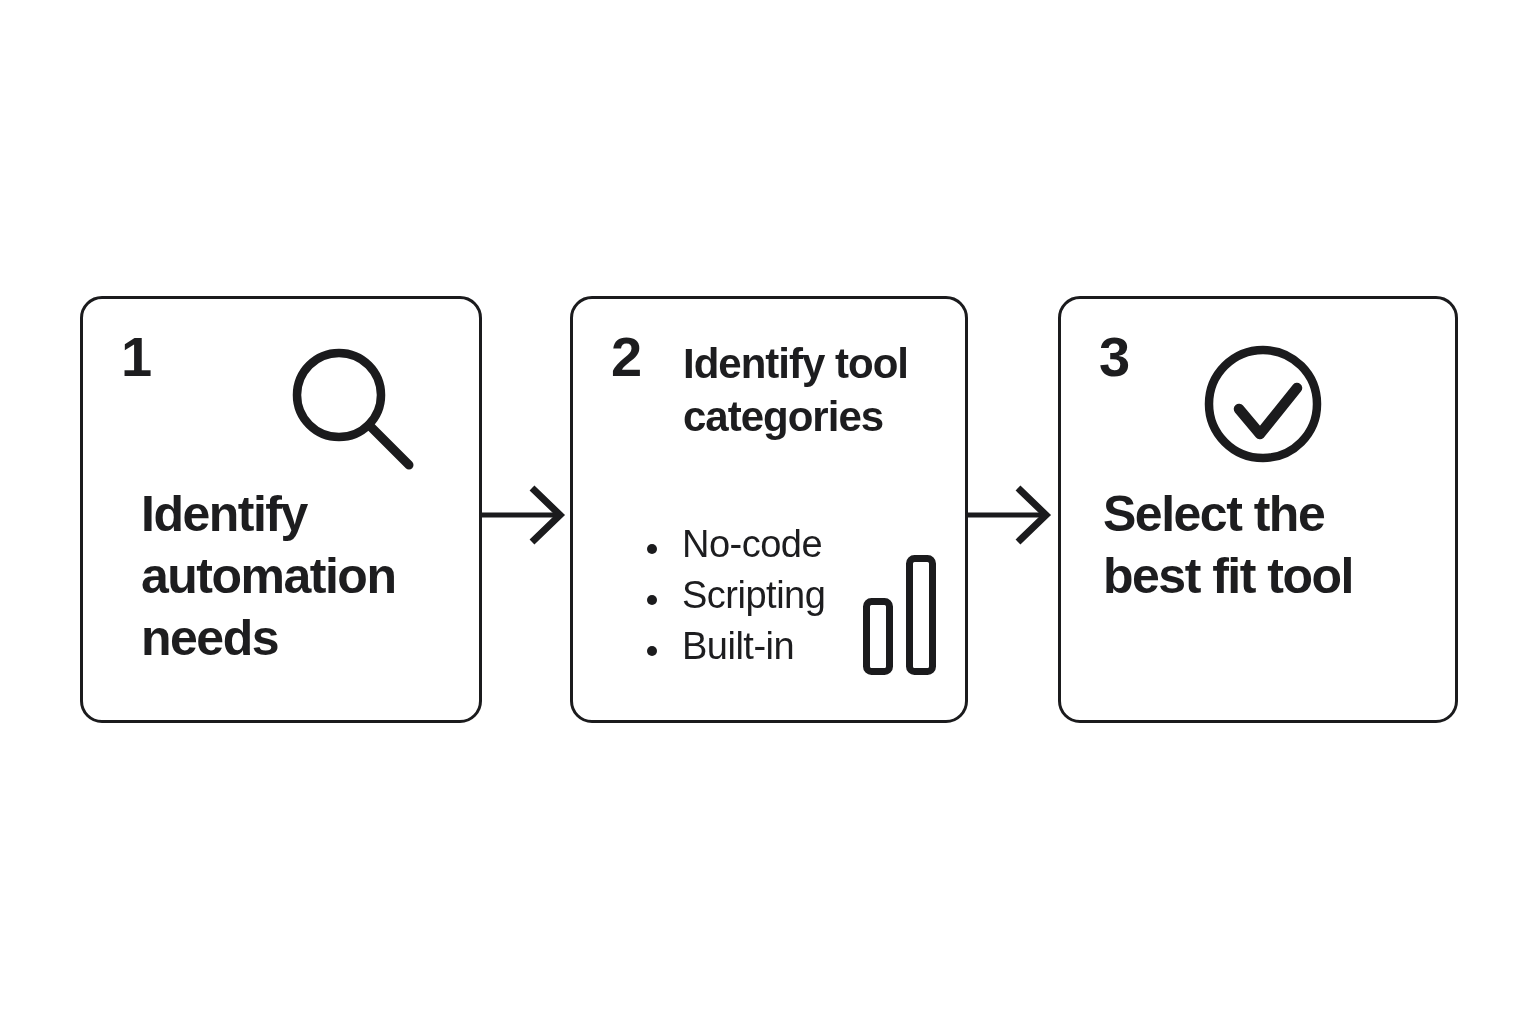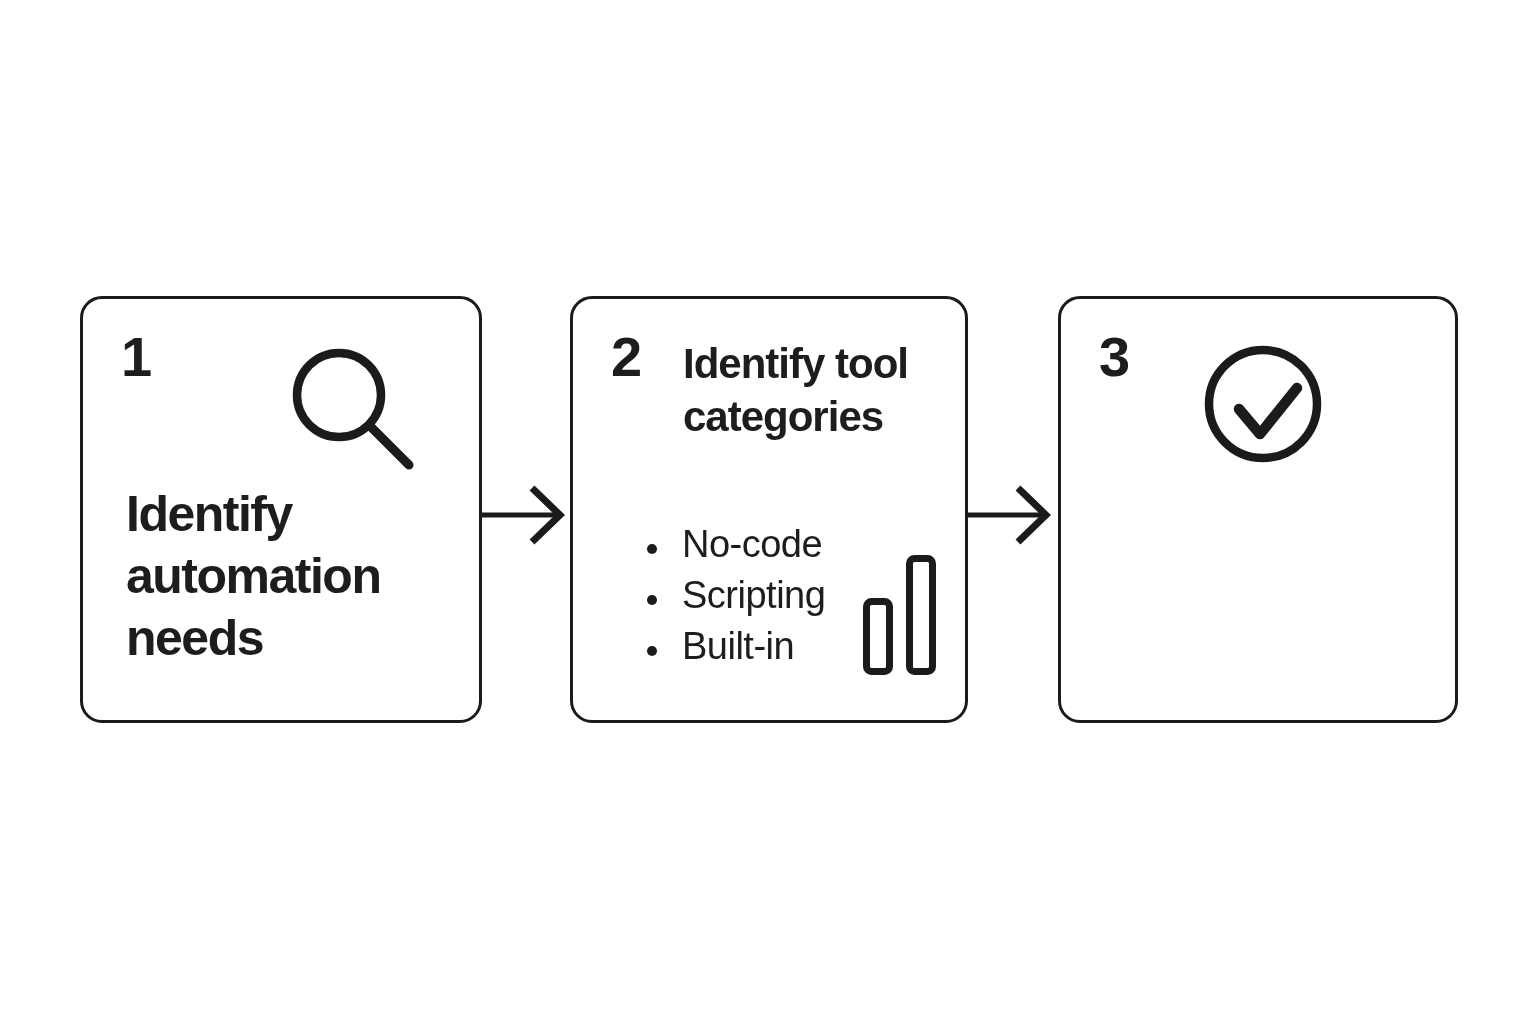--- a/index.html
+++ b/index.html
@@ -33,21 +33,21 @@
     position: absolute;
     top: 30px;
     left: 38px;
     font-size: 56px;
     font-weight: 700;
     line-height: 1;
     letter-spacing: -1px;
   }
   .step-title {
     position: absolute;
-    left: 43px;
+    left: 58px;
     top: 184px;
     width: 310px;
     font-size: 50px;
     font-weight: 700;
     line-height: 62px;
     letter-spacing: -1.5px;
   }
   .card-3 .step-title { left: 42px; width: 330px; }
 
   .card-2 .step-heading {
@@ -146,15 +146,16 @@
     <line x1="0" y1="40" x2="74" y2="40" stroke="#1b1b1d" stroke-width="5"></line>
     <polyline points="50,13 78,40 50,67" fill="none" stroke="#1b1b1d" stroke-width="7" stroke-linejoin="miter"></polyline>
   </svg>
 
   <div class="card card-3">
     <div class="step-number">3</div>
     <svg class="icon-abs check-svg" width="130" height="130" viewBox="0 0 130 130">
       <circle cx="65" cy="65" r="54" fill="none" stroke="#1b1b1d" stroke-width="8.5"></circle>
       <polyline points="41,70 62,95 99,49" fill="none" stroke="#1b1b1d" stroke-width="10.5" stroke-linecap="round" stroke-linejoin="round"></polyline>
     </svg>
+    <div class="step-title">Select the best fit tool</div>
   </div>
 
 </div>
 
 </body></html>

